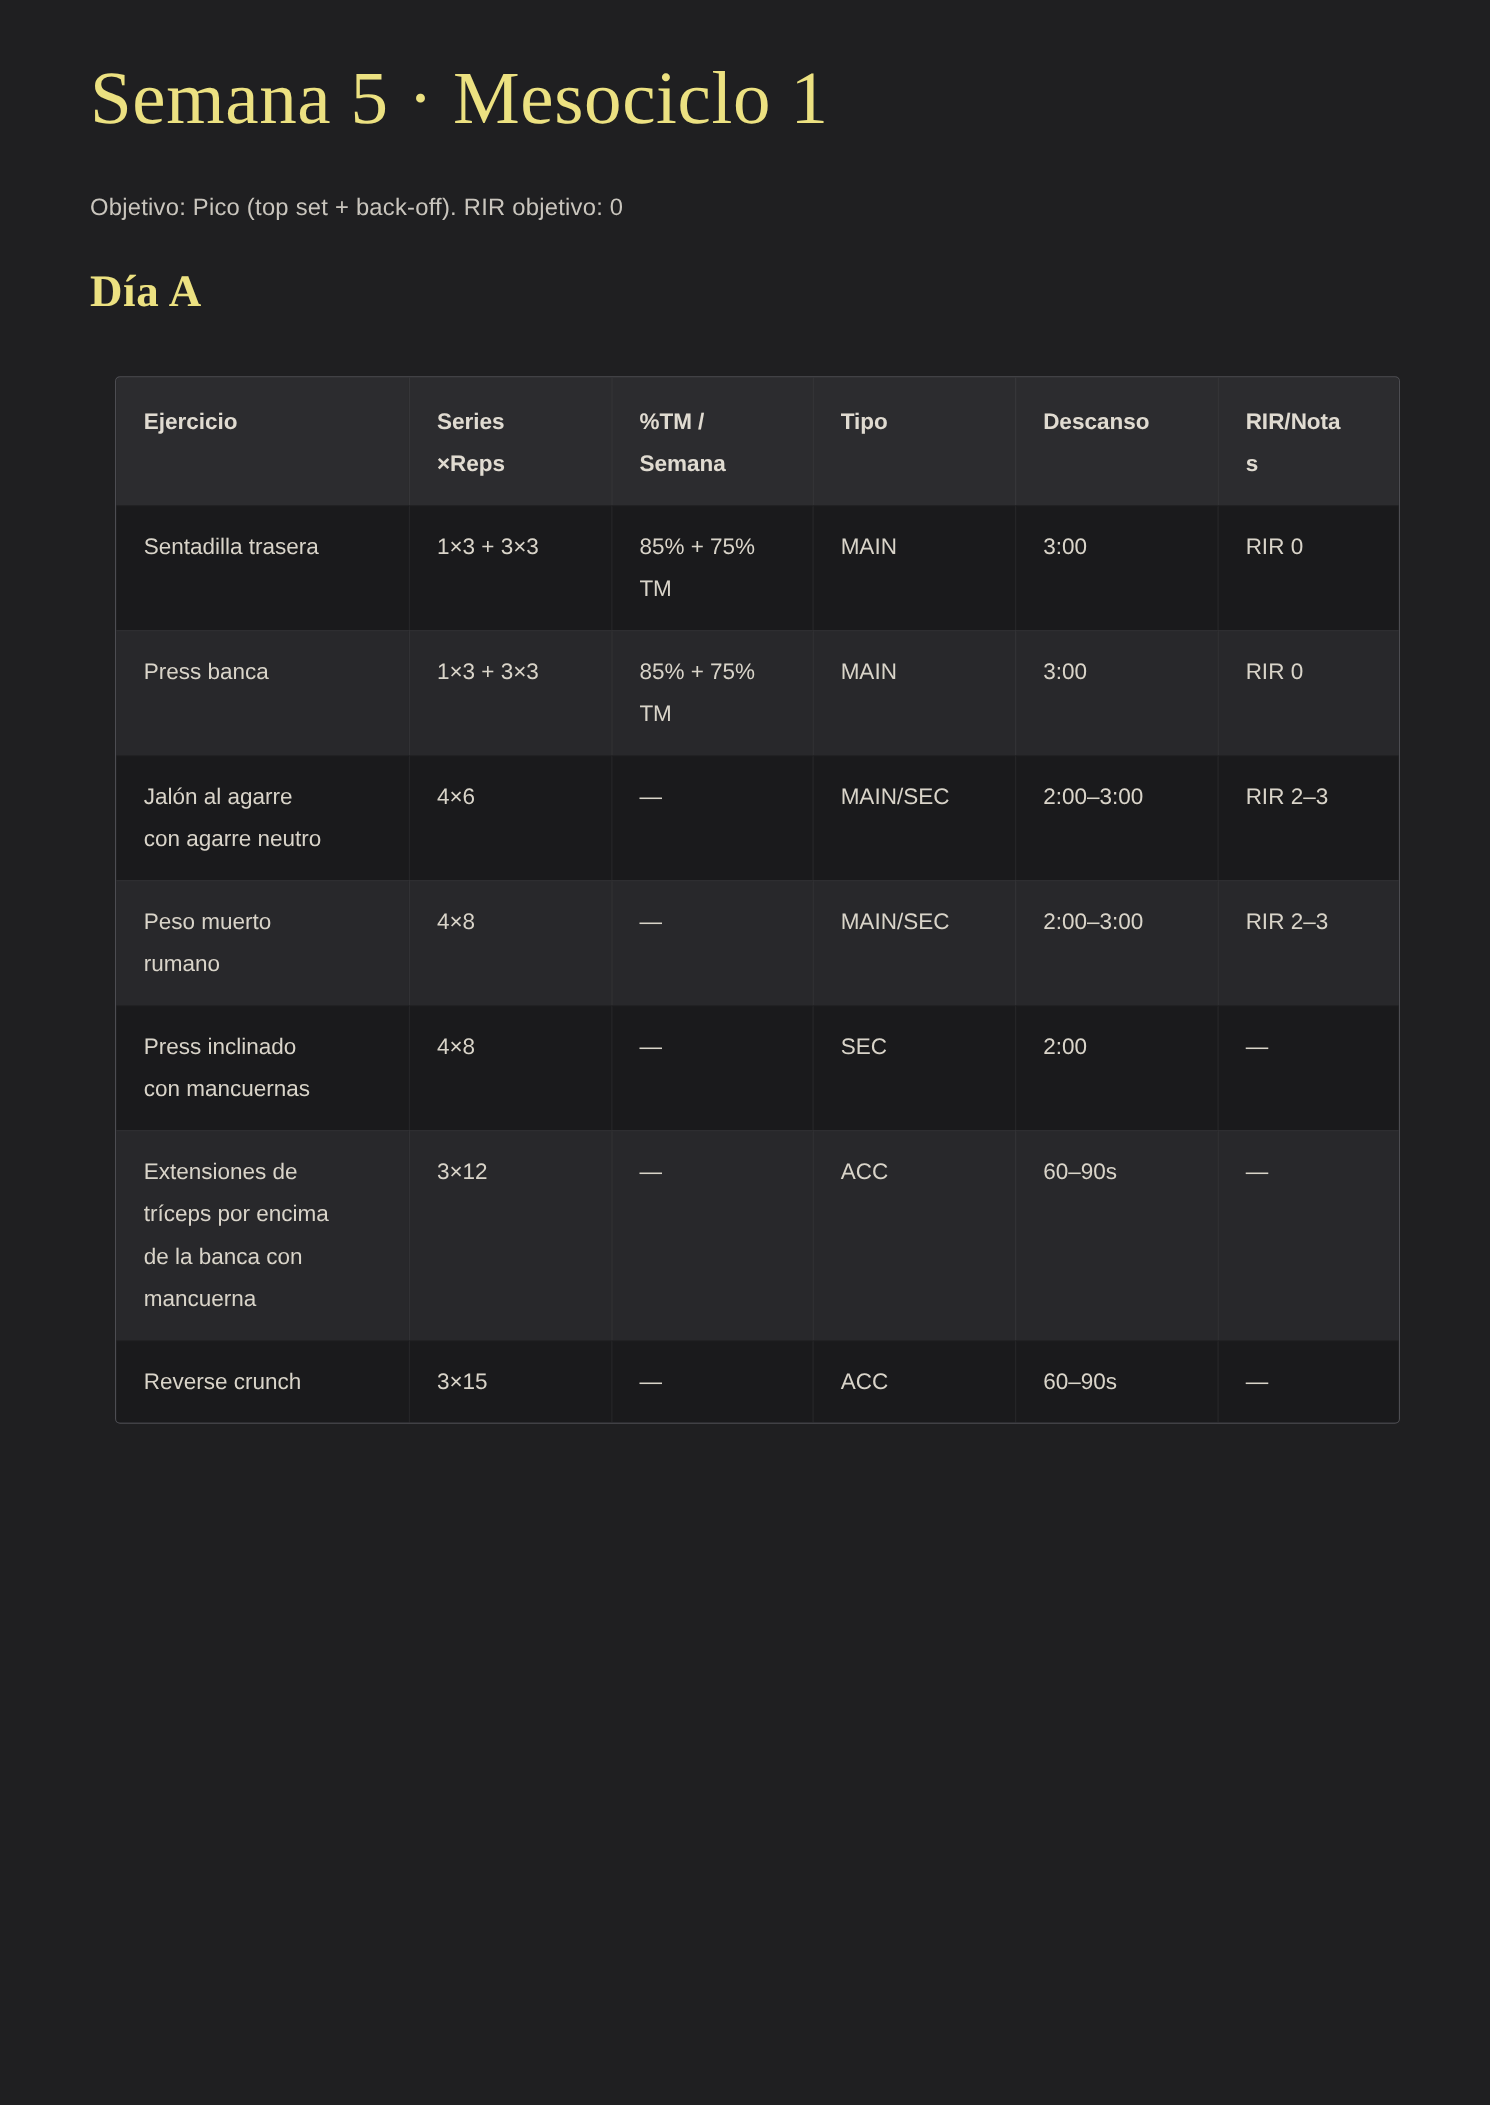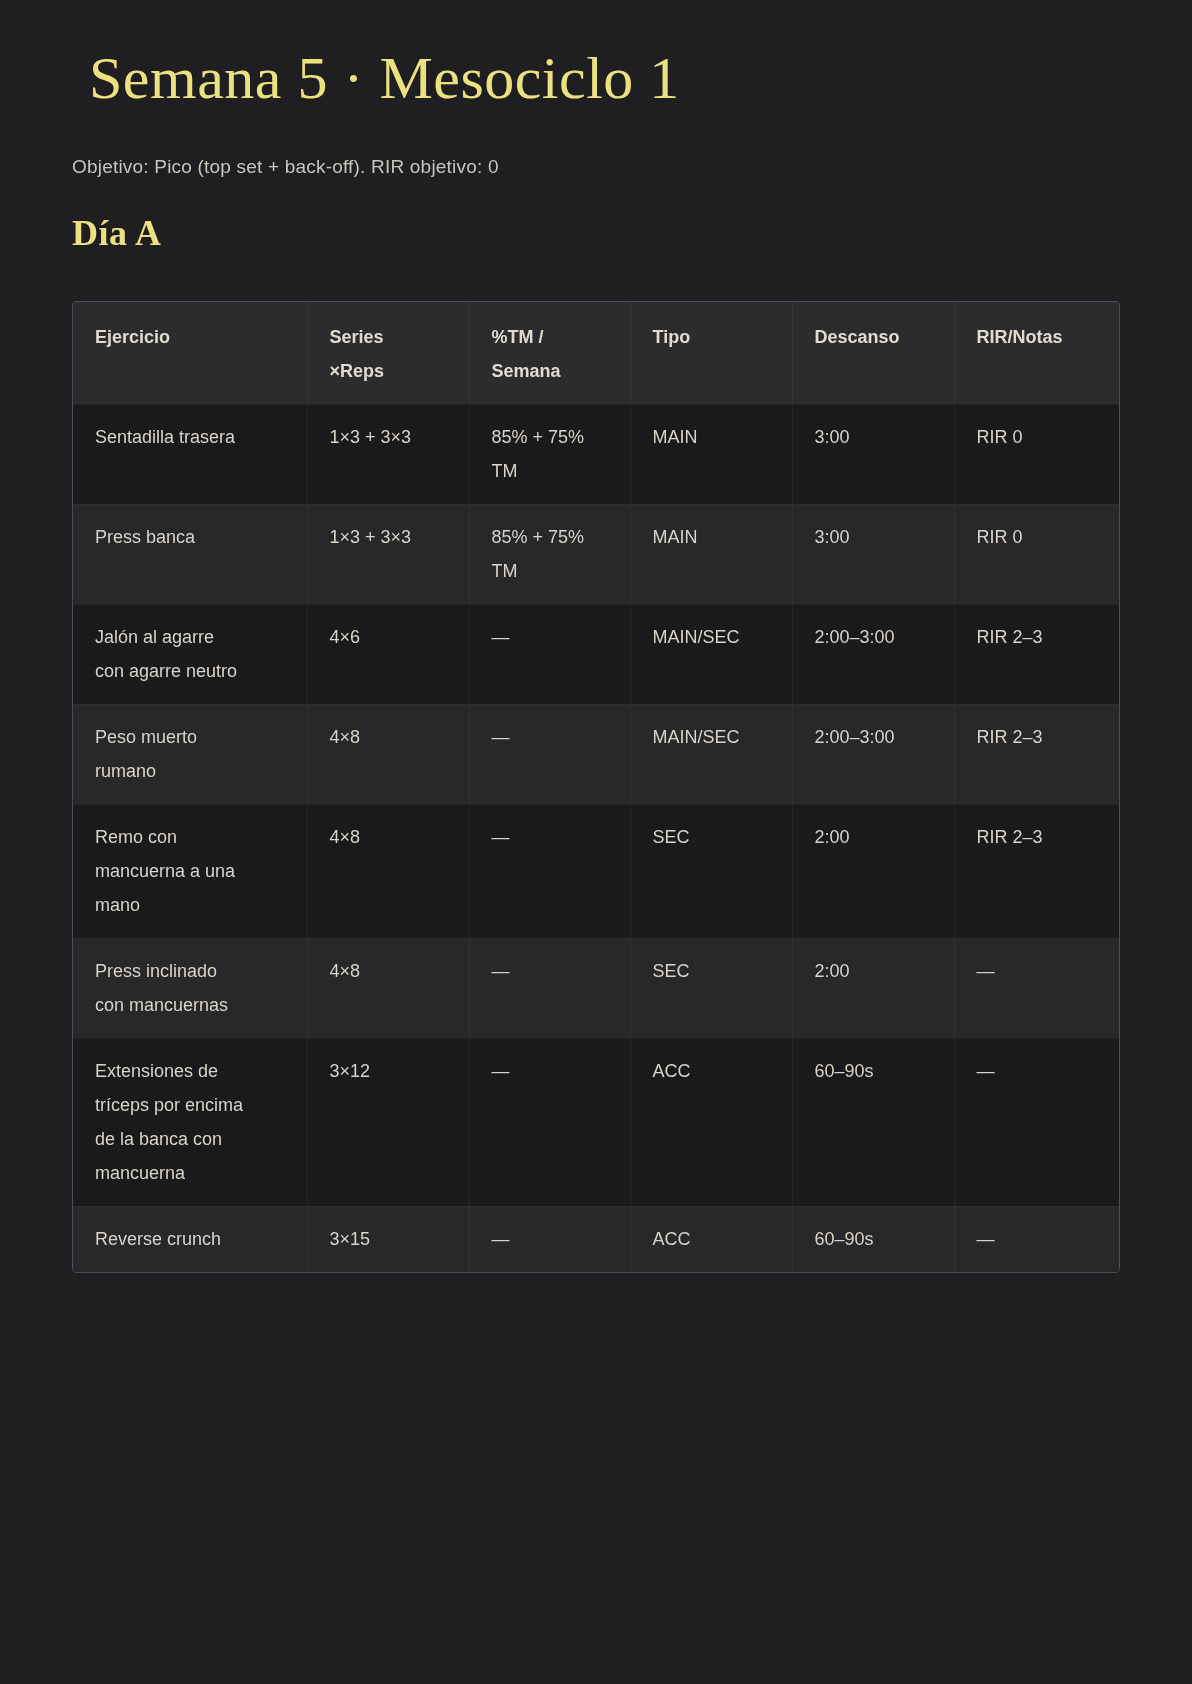--- a/index.html
+++ b/index.html
@@ -23,21 +23,21 @@
   }
   .doc {
     padding: 44px 72px 60px 72px;
   }
   h1.page-title {
     font-family: "Liberation Serif", serif;
     font-weight: 400;
     color: var(--accent);
     font-size: 60px;
     line-height: 1.15;
-    margin: 0 0 40px 17px;
+    margin: 0 0 40px 0;
     letter-spacing: 0.5px;
   }
   p.objective {
     font-size: 19px;
     line-height: 1.5;
     color: var(--muted-text);
     margin: 0 0 30px 0;
     letter-spacing: 0.2px;
   }
   h2.day-heading {
@@ -46,20 +46,21 @@
     color: var(--accent);
     font-size: 36px;
     line-height: 1.2;
     margin: 0 0 46px 0;
     letter-spacing: 0.5px;
   }
   .table-wrap {
     border: 1px solid var(--table-border);
     border-radius: 4px;
     overflow: hidden;
+    margin-left: 20px;
   }
   table.workout {
     width: 100%;
     border-collapse: collapse;
     font-size: 18px;
     table-layout: fixed;
   }
   col.c-exercise    { width: 234px; }
   col.c-series-reps { width: 162px; }
   col.c-tm-load     { width: 161px; }
@@ -145,28 +146,20 @@
           </tr>
           <tr>
             <td>Peso muerto rumano</td>
             <td>4×8</td>
             <td>—</td>
             <td>MAIN/SEC</td>
             <td>2:00–3:00</td>
             <td>RIR 2–3</td>
           </tr>
           <tr>
-            <td>Remo con mancuerna a una mano</td>
-            <td>4×8</td>
-            <td>—</td>
-            <td>SEC</td>
-            <td>2:00</td>
-            <td>RIR 2–3</td>
-          </tr>
-          <tr>
             <td>Press inclinado con mancuernas</td>
             <td>4×8</td>
             <td>—</td>
             <td>SEC</td>
             <td>2:00</td>
             <td>—</td>
           </tr>
           <tr>
             <td>Extensiones de tríceps por encima de la banca con mancuerna</td>
             <td>3×12</td>

